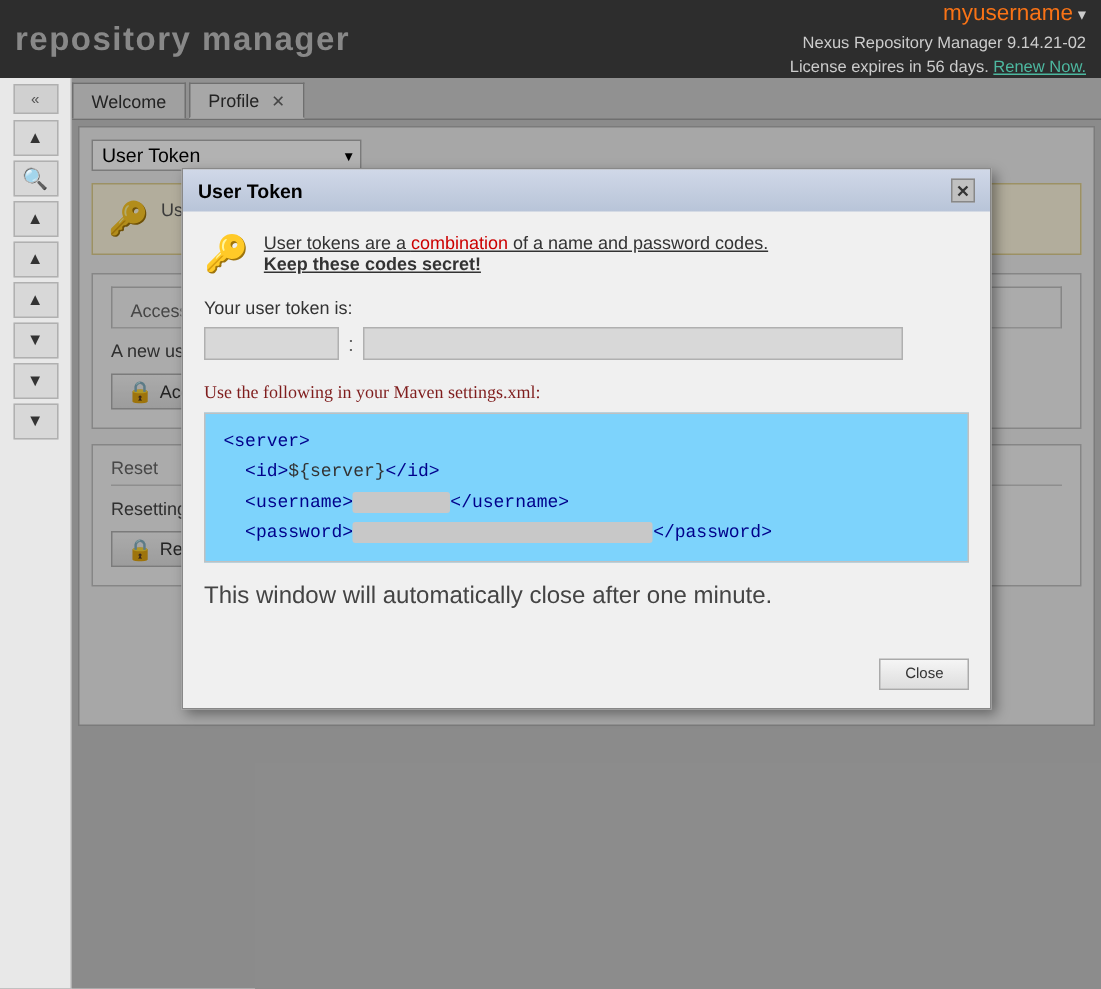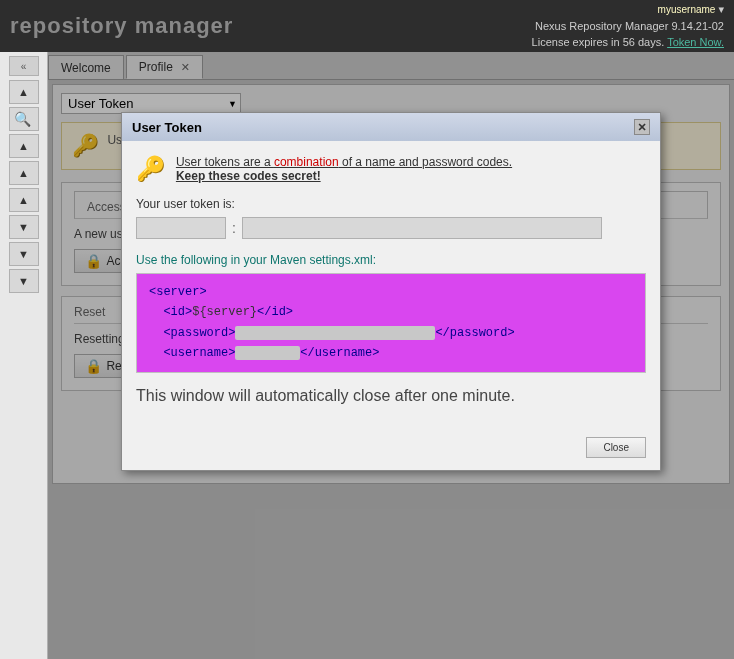--- a/index.html
+++ b/index.html
@@ -23,22 +23,22 @@
     .header-title span {
       color: #888;
     }
     .header-right {
       text-align: right;
       color: #ccc;
       font-size: 11px;
       line-height: 1.5;
     }
     .header-right .username {
-      color: #fef9c3;
-      font-size: 10px;
+      color: #f97316;
+      font-size: 15px;
     }
     .header-right .renew {
       color: #4db8a0;
       text-decoration: underline;
     }
 
     
     .main-layout {
       display: flex;
       height: calc(659px - 52px);
@@ -295,25 +295,26 @@
       max-width: 360px;
     }
     .token-separator {
       font-size: 14px;
       color: #666;
     }
 
     
     .maven-label {
       font-size: 12px;
-      color: #0f766e;
+      color: #7f1d1d;
       margin-bottom: 6px;
+      font-family: Liberation Serif, serif;
     }
     .maven-box {
-      background: #d946ef;
+      background: #7dd3fc;
       border: 1px solid #c0c0c0;
       padding: 8px 12px;
       font-family: 'Courier New', monospace;
       font-size: 12px;
       color: #333;
       margin-bottom: 14px;
       line-height: 1.7;
     }
     .maven-box .tag { color: #00008b; }
     .maven-box .blurred {
@@ -358,21 +359,21 @@
   <div class="header-title">
     <span>r</span><span>epository manager</span>
   </div>
   <div class="header-right">
     <div>
       <span class="username">myusername</span>
       <span style="color:#ccc; font-size:11px;">▾</span>
     </div>
     <div>Nexus Repository Manager 9.14.21-02</div>
     <div>
-      <span>License expires in 56 days. </span><span class="renew">Token Now.</span>
+      <span>License expires in 56 days. </span><span class="renew">Renew Now.</span>
     </div>
   </div>
 </div>
 
 <div class="main-layout">
 
   <div class="sidebar">
     <div class="sidebar-collapse">«</div>
     <div class="sidebar-btn">▲</div>
     <div class="sidebar-btn" style="font-size:14px;">🔍</div>
@@ -458,22 +459,22 @@
             <div class="token-field token-field-left" style="background:#d8d8d8; border:1px solid #b0b0b0;"></div>
             <span class="token-separator">:</span>
             <div class="token-field token-field-right" style="background:#d8d8d8; border:1px solid #b0b0b0; flex:1;"></div>
           </div>
 
           <div class="maven-label">Use the following in your Maven settings.xml:</div>
 
           <div class="maven-box">
             <div><span class="tag">&lt;server&gt;</span></div>
             <div>&nbsp;&nbsp;<span class="tag">&lt;id&gt;</span>${server}<span class="tag">&lt;/id&gt;</span></div>
+            <div>&nbsp;&nbsp;<span class="tag">&lt;username&gt;</span><span class="blurred">&nbsp;&nbsp;&nbsp;&nbsp;&nbsp;&nbsp;&nbsp;&nbsp;&nbsp;</span><span class="tag">&lt;/username&gt;</span></div>
             <div>&nbsp;&nbsp;<span class="tag">&lt;password&gt;</span><span class="blurred blurred-long">&nbsp;&nbsp;&nbsp;&nbsp;&nbsp;&nbsp;&nbsp;&nbsp;&nbsp;&nbsp;&nbsp;&nbsp;&nbsp;&nbsp;&nbsp;&nbsp;&nbsp;&nbsp;&nbsp;&nbsp;&nbsp;&nbsp;&nbsp;</span><span class="tag">&lt;/password&gt;</span></div>
-            <div>&nbsp;&nbsp;<span class="tag">&lt;username&gt;</span><span class="blurred">&nbsp;&nbsp;&nbsp;&nbsp;&nbsp;&nbsp;&nbsp;&nbsp;&nbsp;</span><span class="tag">&lt;/username&gt;</span></div>
           </div>
 
           <div class="auto-close-text">This window will automatically close after one minute.</div>
 
         </div>
 
         <div class="modal-footer">
           <button class="btn-close">Close</button>
         </div>
 

